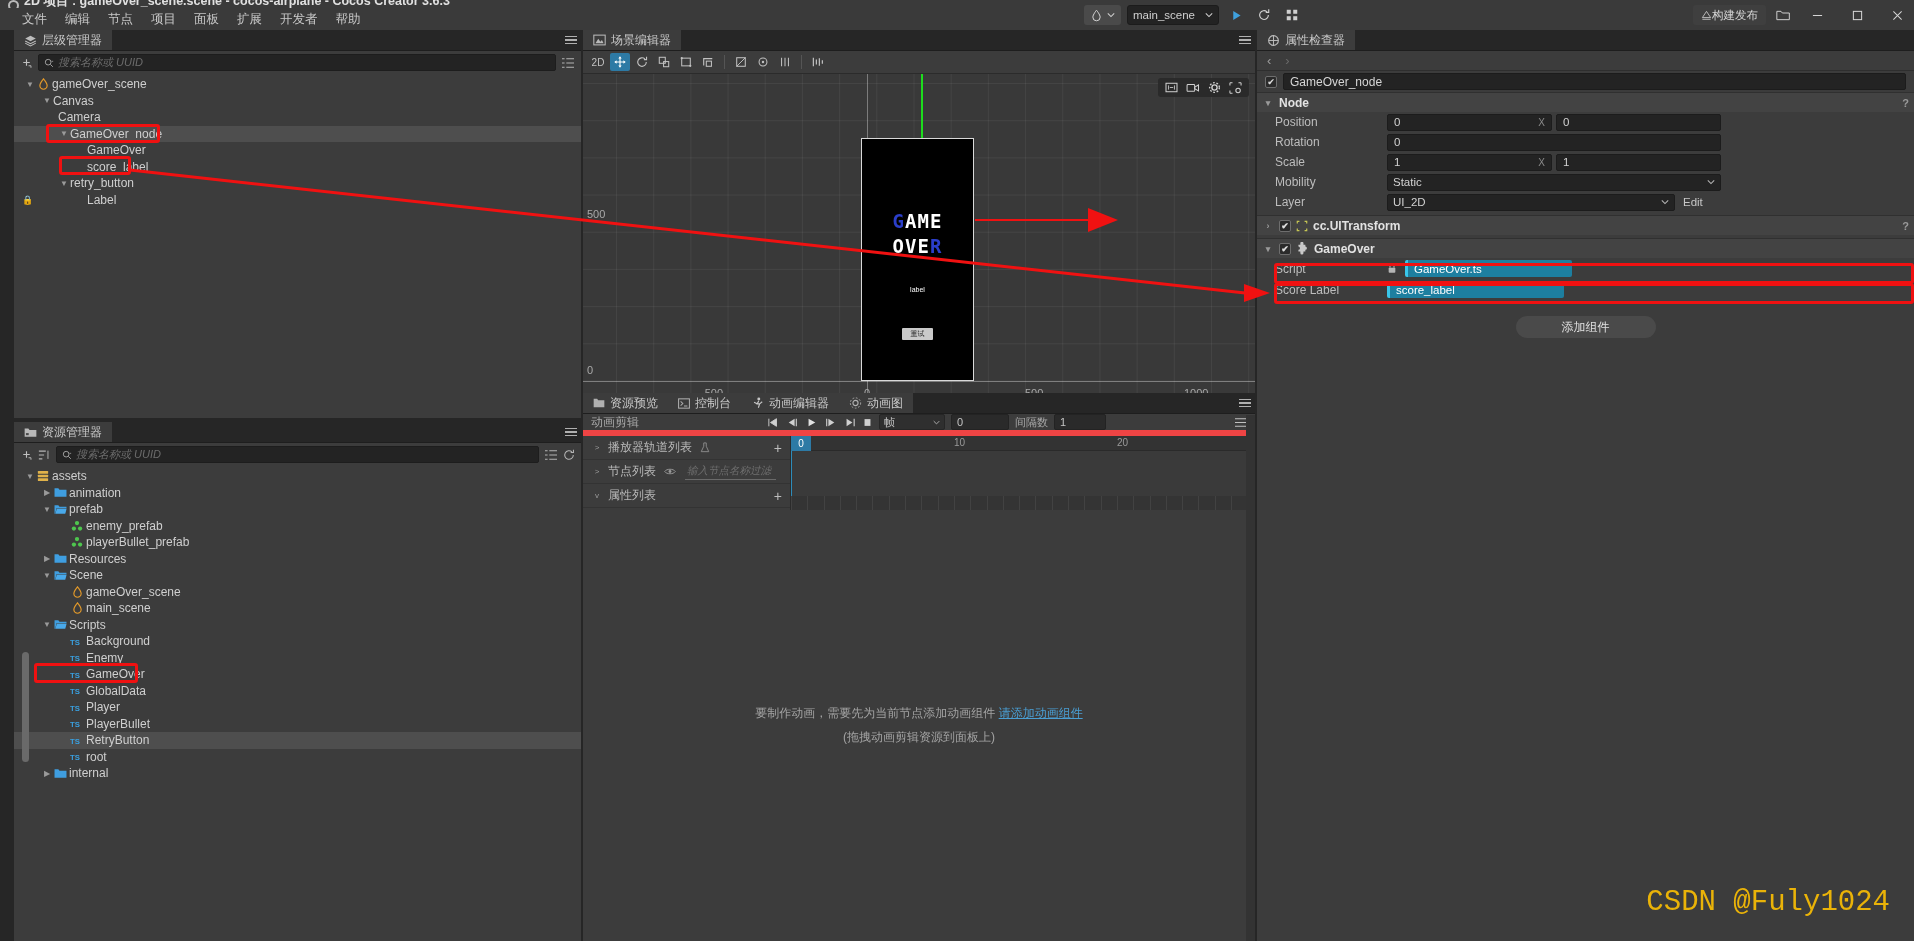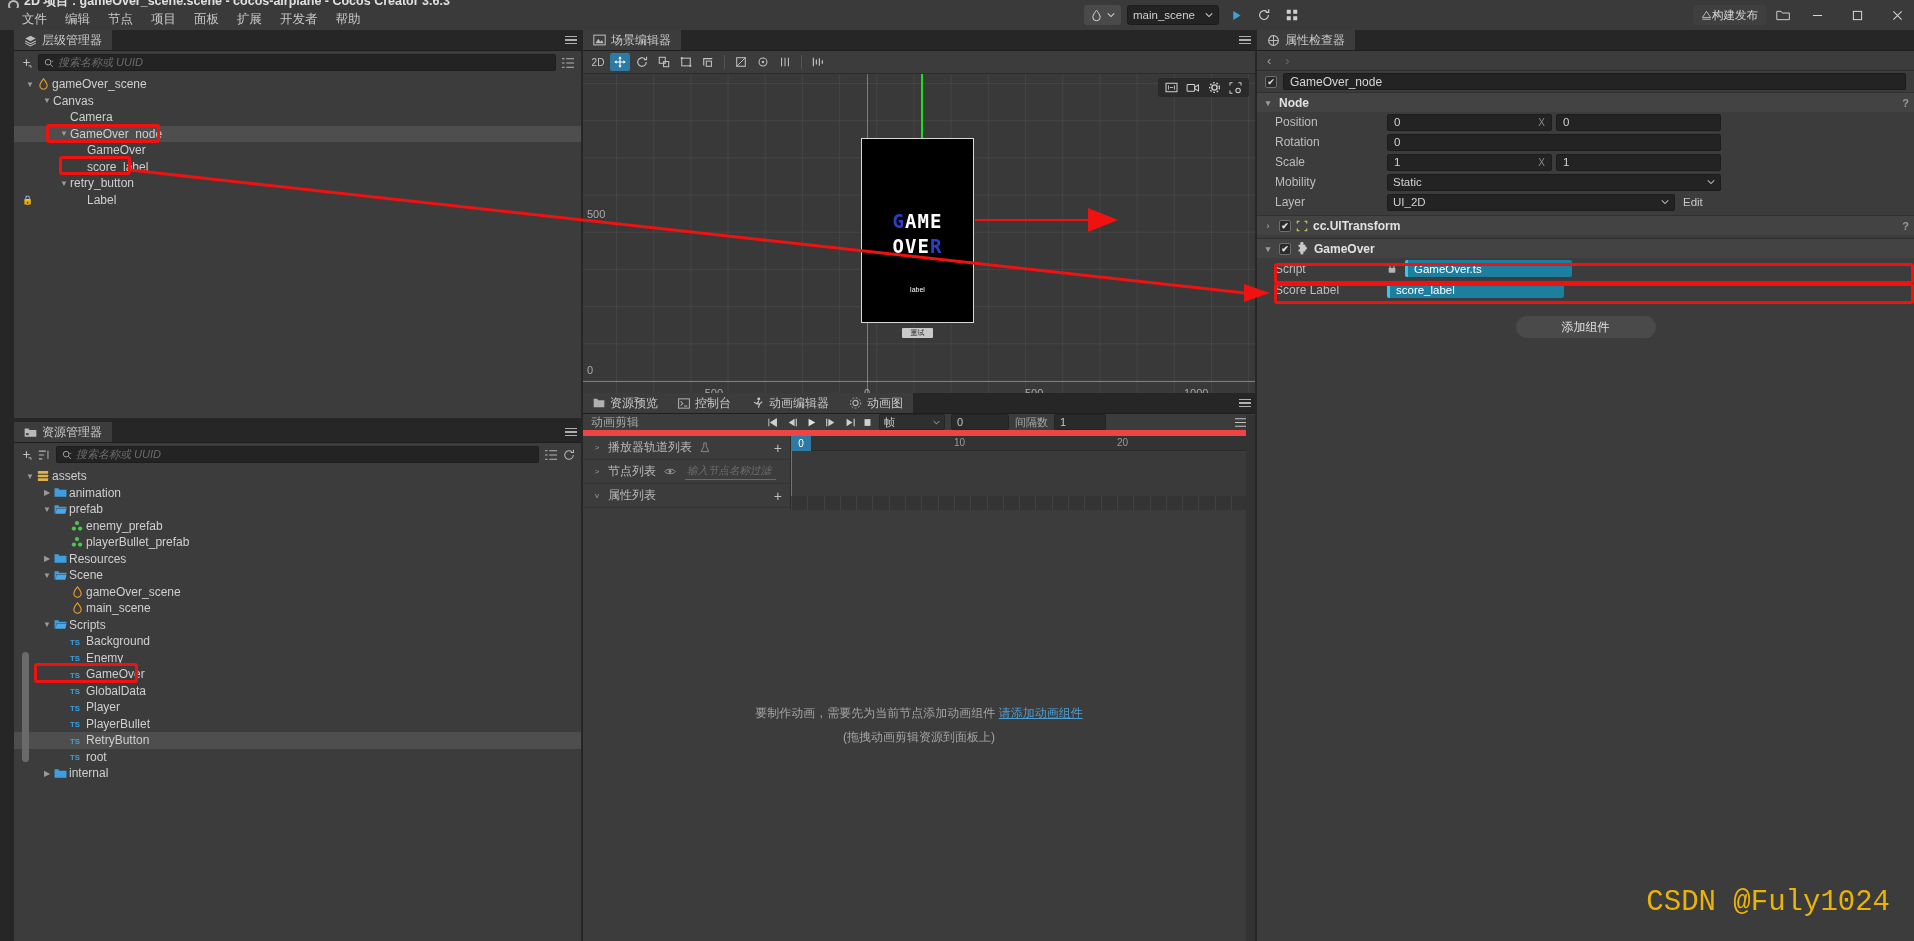--- a/index.html
+++ b/index.html
@@ -369,21 +369,21 @@
             <svg width="11" height="12" viewBox="0 0 13 14">
               <path d="M6.5 0.8 C6.5 0.8 2.2 6 2.2 8.9 a4.3 4.3 0 0 0 8.6 0 C10.8 6 6.5 0.8 6.5 0.8z" fill="none" stroke="#e0982a" stroke-width="1.4"></path>
             </svg>
           </span>
           <span>gameOver_scene</span>
         </div>
         <div class="tree-row" style="padding-left: 27px;">
           <span class="twisty">▼</span>
           <span>Canvas</span>
         </div>
-        <div class="tree-row" style="padding-left: 44px;">
+        <div class="tree-row" style="padding-left: 32px;">
           <span class="twisty tw-hidden"></span>
           <span>Camera</span>
         </div>
         <div class="tree-row selected" style="padding-left: 44px;">
           <span class="twisty">▼</span>
           <span>GameOver_node</span>
         </div>
         <div class="tree-row" style="padding-left: 61px;">
           <span class="twisty tw-hidden"></span>
           <span>GameOver</span>
@@ -725,21 +725,21 @@
 
       <div class="vp-label" style="left:4px; top:134px;">500</div>
       <div class="vp-label" style="left:4px; top:290px;">0</div>
       <div class="vp-label" style="left:118px; top:313px;">-500</div>
       <div class="vp-label" style="left:281px; top:313px;">0</div>
       <div class="vp-label" style="left:442px; top:313px;">500</div>
       <div class="vp-label" style="left:601px; top:313px;">1000</div>
 
       <div class="green-line" style="left:338px; top:0px; height:125px;"></div>
 
-      <div class="game-frame" style="left:278px; top:64px; width:113px; height:185px;">
+      <div class="game-frame" style="left:278px; top:64px; width:113px; height:243px;">
         <div class="go-title" style="margin-top:73px; font-size:19px; line-height:19px; text-align:center;">
           <div><span class="go-blue">G</span>AME</div>
           <div style="margin-top:6px;">OVE<span class="go-blue">R</span></div>
         </div>
         <div class="lbl-small" style="margin-top:30px;">label</div>
         <div class="retry-btn" style="margin-top:35px; width:31px; height:12px;">重试</div>
       </div>
 
       <div class="vp-overlay-btns" style="right:6px; top:4px;">
         <span class="ob">

